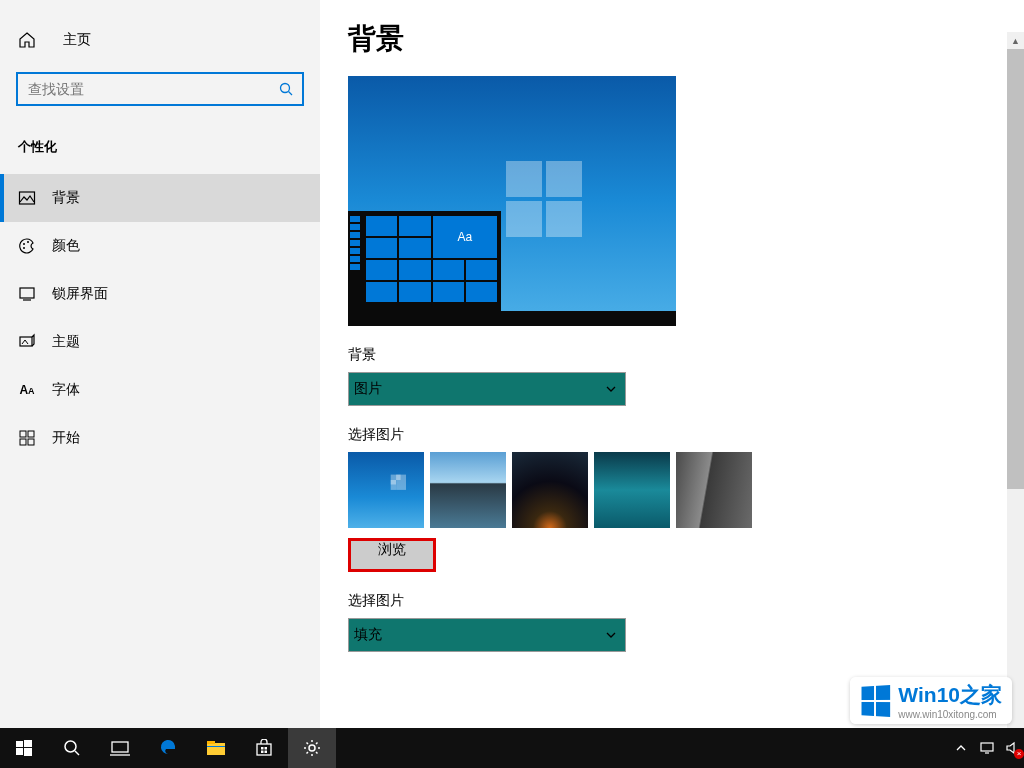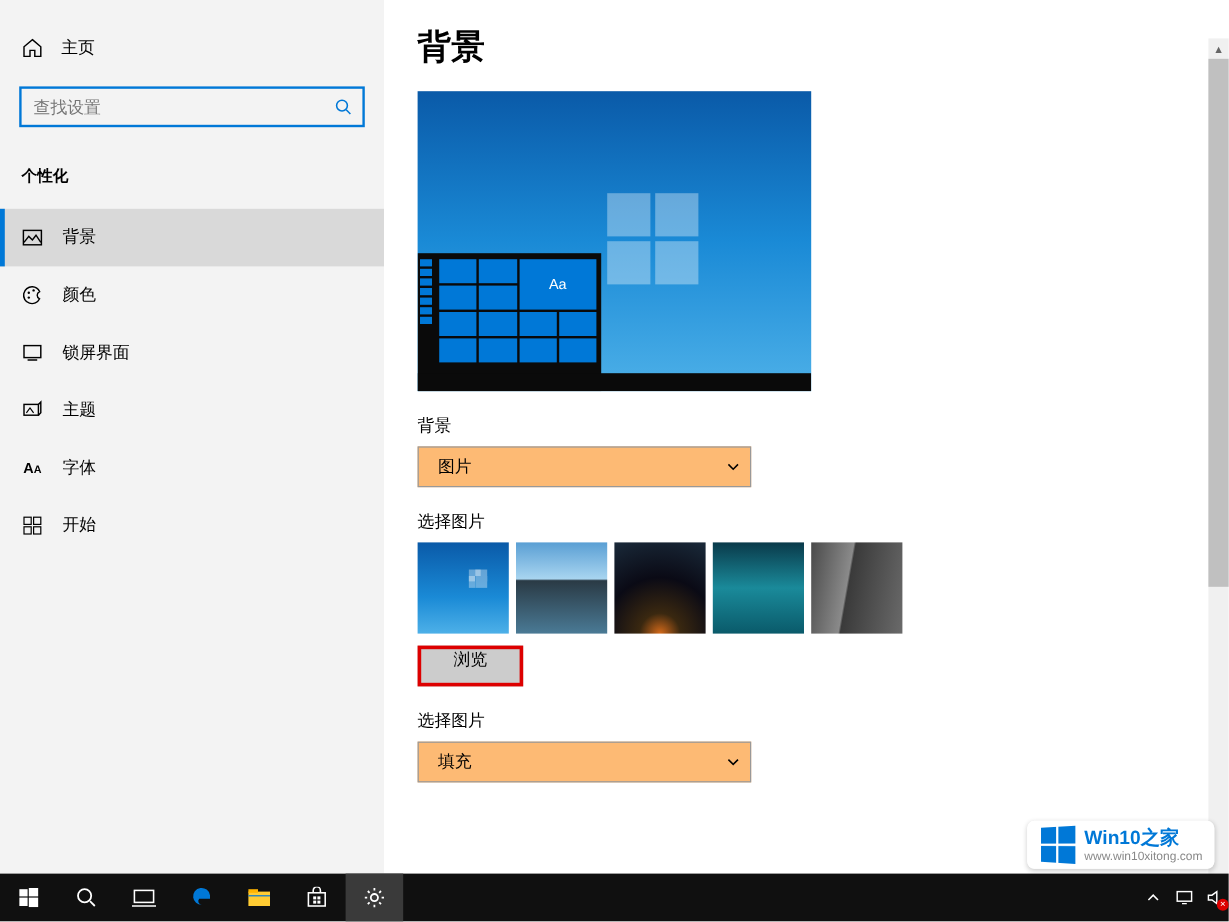--- a/index.html
+++ b/index.html
@@ -9,21 +9,21 @@
 
 .titlebar { height: 32px; display: flex; align-items: center; padding-left: 12px; background: #f3f3f3; }
 .titlebar .title { font-size: 12px; color: #000; flex: 0 0 auto; }
 .titlebar .spacer { flex: 1; }
 .titlebar .winbtn { width: 46px; height: 32px; display: flex; align-items: center; justify-content: center; color: #000; }
 .titlebar .winbtn svg { width: 10px; height: 10px; }
 
 .content { flex: 1; display: flex; overflow: hidden; }
 
 .sidebar { width: 320px; background: #f3f3f3; display: flex; flex-direction: column; padding-top: 20px; }
-.home-row { display: flex; align-items: center; height: 40px; padding-left: 18px; gap: 15px; font-size: 14px; }
+.home-row { display: flex; align-items: center; height: 40px; padding-left: 18px; gap: 27px; font-size: 14px; }
 .home-row .icon { width: 18px; height: 18px; display: flex; align-items: center; justify-content: center; }
 .search-box { margin: 12px 16px 0 16px; height: 34px; border: 2px solid #0078d7; display: flex; align-items: center; background: #f3f3f3; }
 .search-box input { flex: 1; border: none; background: transparent; outline: none; padding: 0 10px; font-size: 14px; }
 .search-box .search-icon { width: 32px; display: flex; align-items: center; justify-content: center; color: #0078d7; }
 .category-label { padding: 32px 18px 10px 18px; font-size: 13px; font-weight: 600; }
 .nav-items { display: flex; flex-direction: column; margin-top: 8px; }
 .nav-item { display: flex; align-items: center; height: 48px; padding-left: 18px; gap: 16px; font-size: 14px; color: #000; position: relative; }
 .nav-item .icon { width: 18px; height: 18px; display: flex; align-items: center; justify-content: center; }
 .nav-item.selected { background: #d9d9d9; }
 .nav-item.selected::before { content: ""; position: absolute; left: 0; top: 0; bottom: 0; width: 4px; background: #0078d7; }
@@ -36,21 +36,21 @@
 .preview-start { position: absolute; left: 0; bottom: 0; width: 153px; height: 115px; background: #0a0a0a; display: flex; }
 .preview-start .left-col { width: 14px; display: flex; flex-direction: column; justify-content: flex-start; padding-top: 4px; }
 .preview-start .left-col .bar { height: 6px; margin: 1px 2px; background: #0078d7; }
 .preview-start .tiles { flex: 1; padding: 5px 4px; display: grid; grid-template-columns: repeat(4, 1fr); grid-auto-rows: 20px; gap: 2px; }
 .preview-start .tile { background: #0078d7; }
 .preview-start .tile.aa { grid-column: span 2; grid-row: span 2; display: flex; align-items: center; justify-content: center; color: #fff; font-size: 12px; }
 .preview-taskbar { position: absolute; left: 0; right: 0; bottom: 0; height: 15px; background: #0a0a0a; }
 
 .field-group { margin-top: 20px; }
 .field-label { font-size: 14px; margin-bottom: 8px; }
-.dropdown { width: 278px; height: 34px; border: 1px solid #999; display: flex; align-items: center; padding: 0 8px 0 16px; font-size: 14px; background: #fdba74; justify-content: space-between; }
+.dropdown { width: 278px; height: 34px; border: 1px solid #999; display: flex; align-items: center; padding: 0 8px 0 5px; font-size: 14px; background: #0f766e; justify-content: space-between; }
 .dropdown .chev { width: 12px; height: 12px; }
 
 .thumbs { display: flex; gap: 6px; margin-top: 8px; }
 .thumb { width: 76px; height: 76px; background: #333; position: relative; overflow: hidden; }
 .thumb.t0 { background: linear-gradient(180deg,#0a5aa8 0%,#1a8ad6 60%,#4db0e8 100%); }
 .thumb.t0::after { content:""; position:absolute; right:18px; top:28px; width:22px; height:22px; background: rgba(255,255,255,0.35); box-shadow: -12px 0 rgba(255,255,255,0.35), 0 -12px rgba(255,255,255,0.35), -12px -12px rgba(255,255,255,0.35); transform: scale(0.45); transform-origin: top right; }
 .thumb.t1 { background: linear-gradient(180deg,#5a9fd4 0%,#a8d5f0 40%,#2a3a45 42%,#4a7a95 100%); }
 .thumb.t2 { background: radial-gradient(circle at 50% 100%, #d46a1a 0%, #3a2810 20%, #0a0a15 55%, #1a2a3a 100%); }
 .thumb.t3 { background: linear-gradient(180deg,#0a3a4a 0%,#1a8a9a 50%,#0a5a6a 100%); }
 .thumb.t4 { background: linear-gradient(100deg,#4a4a4a 0%,#8a8a8a 40%,#3a3a3a 42%,#6a6a6a 100%); }
@@ -64,21 +64,21 @@
 .taskbar { position: absolute; left: 0; right: 0; bottom: 0; height: 40px; background: #101010; display: flex; align-items: stretch; color: #fff; }
 .taskbar .tbtn { width: 48px; display: flex; align-items: center; justify-content: center; }
 .taskbar .tbtn.active { background: #3a3a3a; }
 .taskbar .spacer { flex: 1; }
 .taskbar .tray { display: flex; align-items: center; gap: 8px; padding-right: 2px; font-size: 12px; }
 .taskbar .tray .ticon { width: 18px; height: 18px; display:flex; align-items:center; justify-content:center; }
 
 .watermark { position: absolute; right: 12px; bottom: 44px; background: rgba(255,255,255,0.95); border-radius: 6px; padding: 4px 10px; display: flex; align-items: center; gap: 8px; font-size: 12px; color: #333; box-shadow: 0 1px 4px rgba(0,0,0,0.2); }
 .watermark .wlogo { width: 30px; height: 30px; display:grid; grid-template-columns:1fr 1fr; grid-template-rows:1fr 1fr; gap:2px; transform: perspective(80px) rotateY(-18deg); }
 .watermark .wlogo div { background:#0078d7; }
-.watermark .wtext1 { font-size: 16px; font-weight: 600; color:#0078d7; }
+.watermark .wtext1 { font-size: 21px; font-weight: 600; color:#0078d7; }
 .watermark .wtext2 { font-size: 10px; color:#888; }
 
 svg { display: block; }
 </style>
 </head>
 <body>
 
 <div class="window">
 
   <div class="content">

